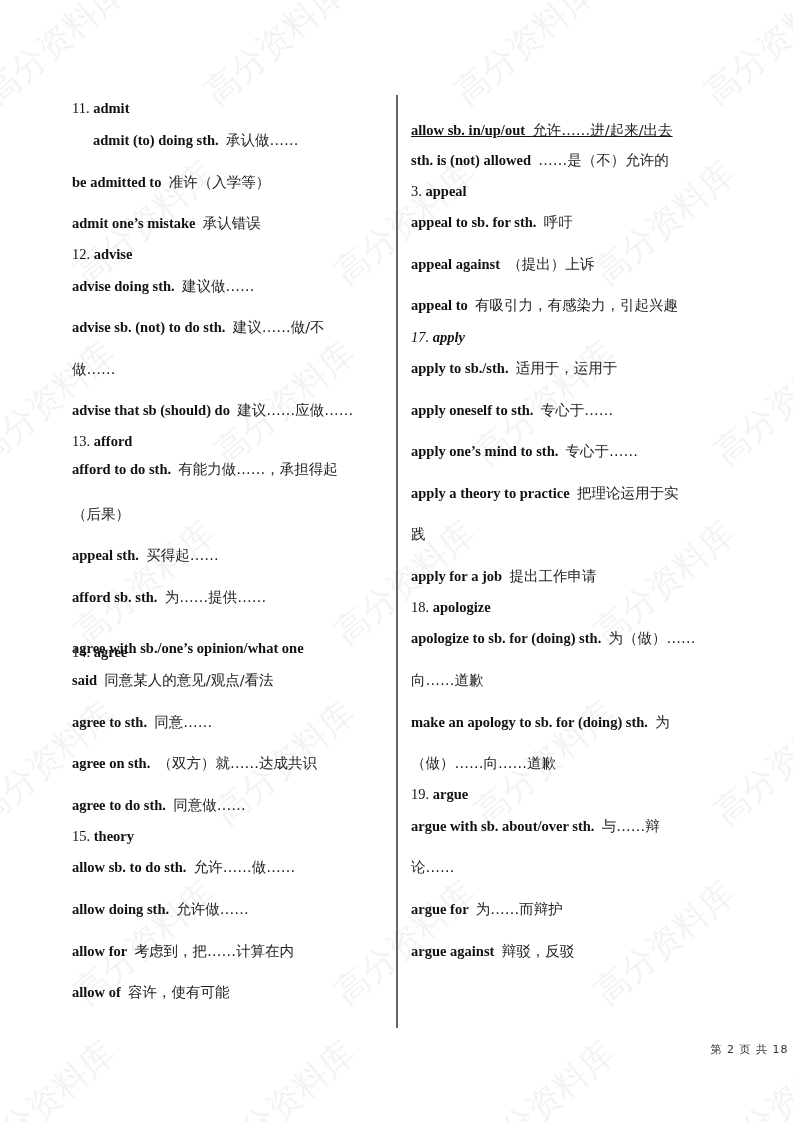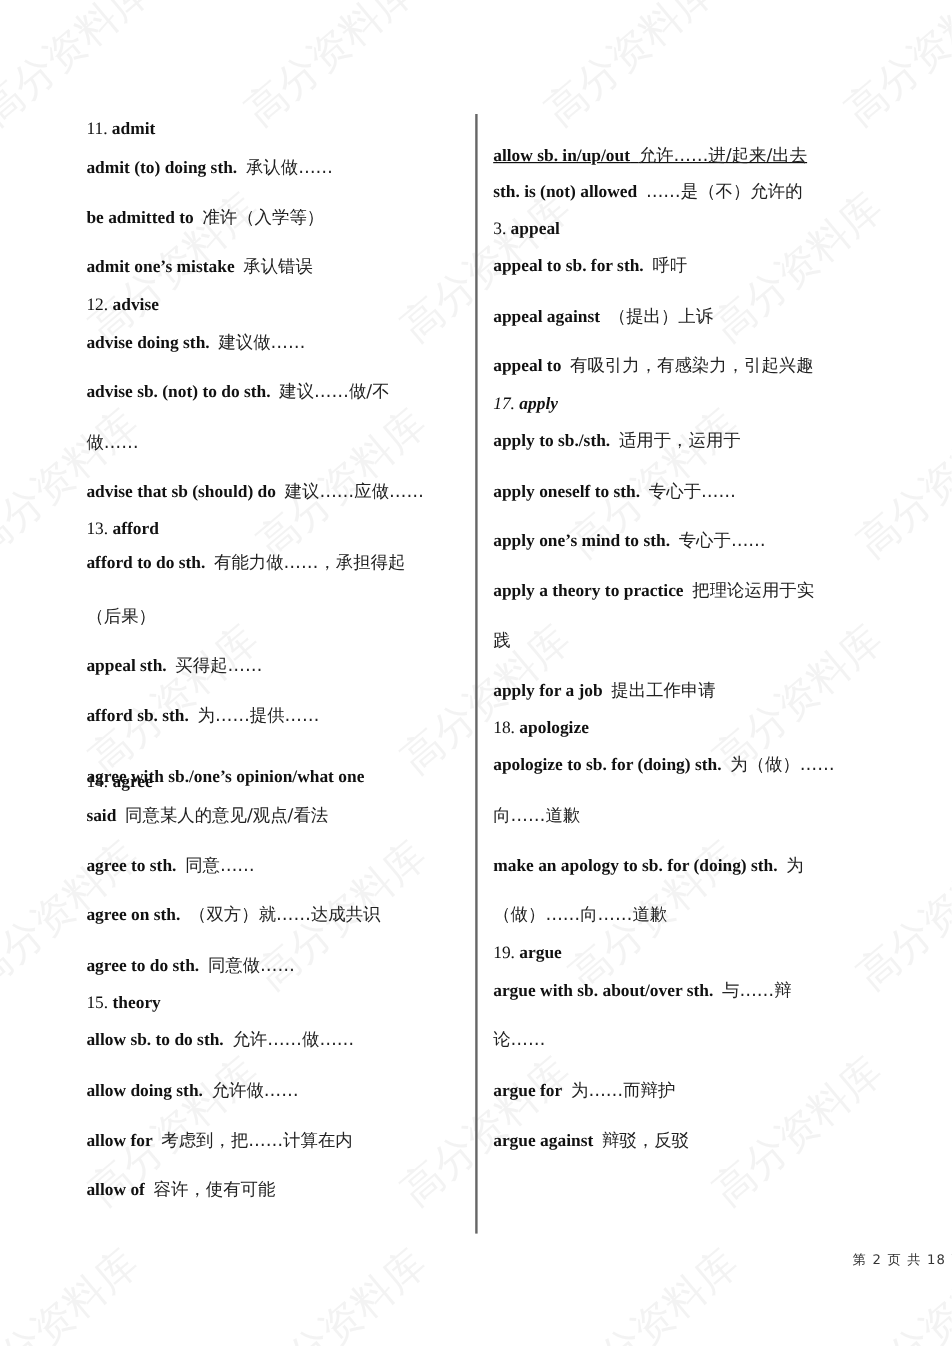--- a/index.html
+++ b/index.html
@@ -50,21 +50,21 @@
       <div class="wm" style="left: 200px; top: 1080px;">高分资料库</div>
       <div class="wm" style="left: 460px; top: 1080px;">高分资料库</div>
       <div class="wm" style="left: 700px; top: 1080px;">高分资料库</div>
     </div>
 
 
   <div class="divider"></div>
 
   <div class="col left" id="col-left">
       <div class="line heading" style="top: 98px;"><span class="num">11.</span> <span class="word">admit</span></div>
-      <div class="line" style="top: 130px;"><b>admit (to) doing sth.</b><span>&nbsp;&nbsp;</span><span class="zh">承认做……</span></div>
+      <div class="line" style="top: 130px; margin-left: 21px;"><b>admit (to) doing sth.</b><span>&nbsp;&nbsp;</span><span class="zh">承认做……</span></div>
       <div class="line" style="top: 172px;"><b>be admitted to</b><span>&nbsp;&nbsp;</span><span class="zh">准许（入学等）</span></div>
       <div class="line" style="top: 213px;"><b>admit one’s mistake</b><span>&nbsp;&nbsp;</span><span class="zh">承认错误</span></div>
       <div class="line heading" style="top: 244px;"><span class="num">12.</span> <span class="word">advise</span></div>
       <div class="line" style="top: 276px;"><b>advise doing sth.</b><span>&nbsp;&nbsp;</span><span class="zh">建议做……</span></div>
       <div class="line" style="top: 317px;"><b>advise sb. (not) to do sth.</b><span>&nbsp;&nbsp;</span><span class="zh">建议……做/不</span></div>
       <div class="line" style="top: 359px;"><span class="zh">做……</span></div>
       <div class="line" style="top: 400px;"><b>advise that sb (should) do</b><span>&nbsp;&nbsp;</span><span class="zh">建议……应做……</span></div>
       <div class="line heading" style="top: 431px;"><span class="num">13.</span> <span class="word">afford</span></div>
       <div class="line" style="top: 459px;"><b>afford to do sth.</b><span>&nbsp;&nbsp;</span><span class="zh">有能力做……，承担得起</span></div>
       <div class="line" style="top: 504px;"><span class="zh">（后果）</span></div>

